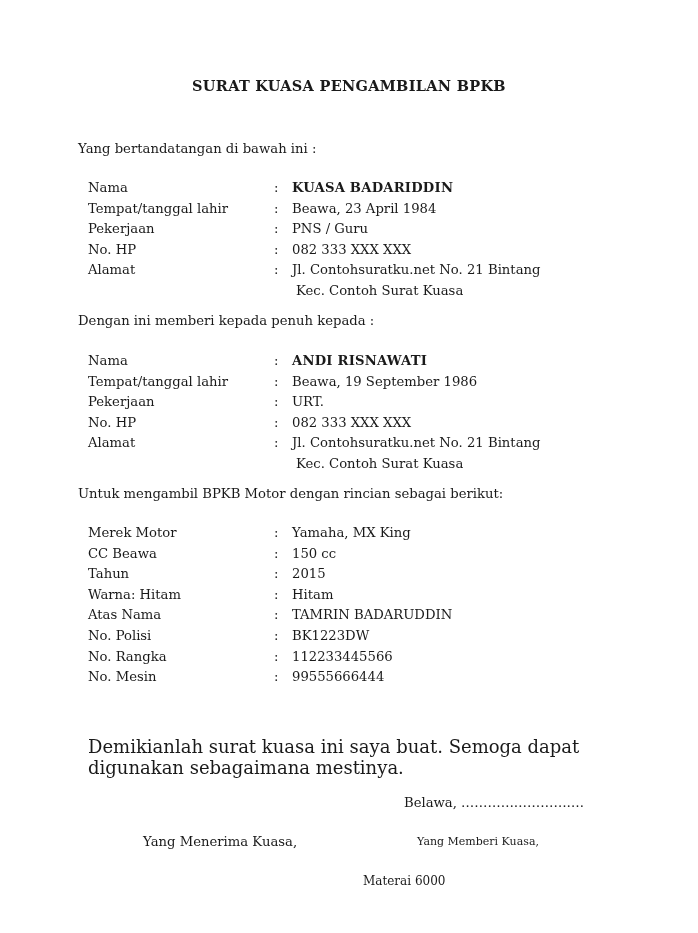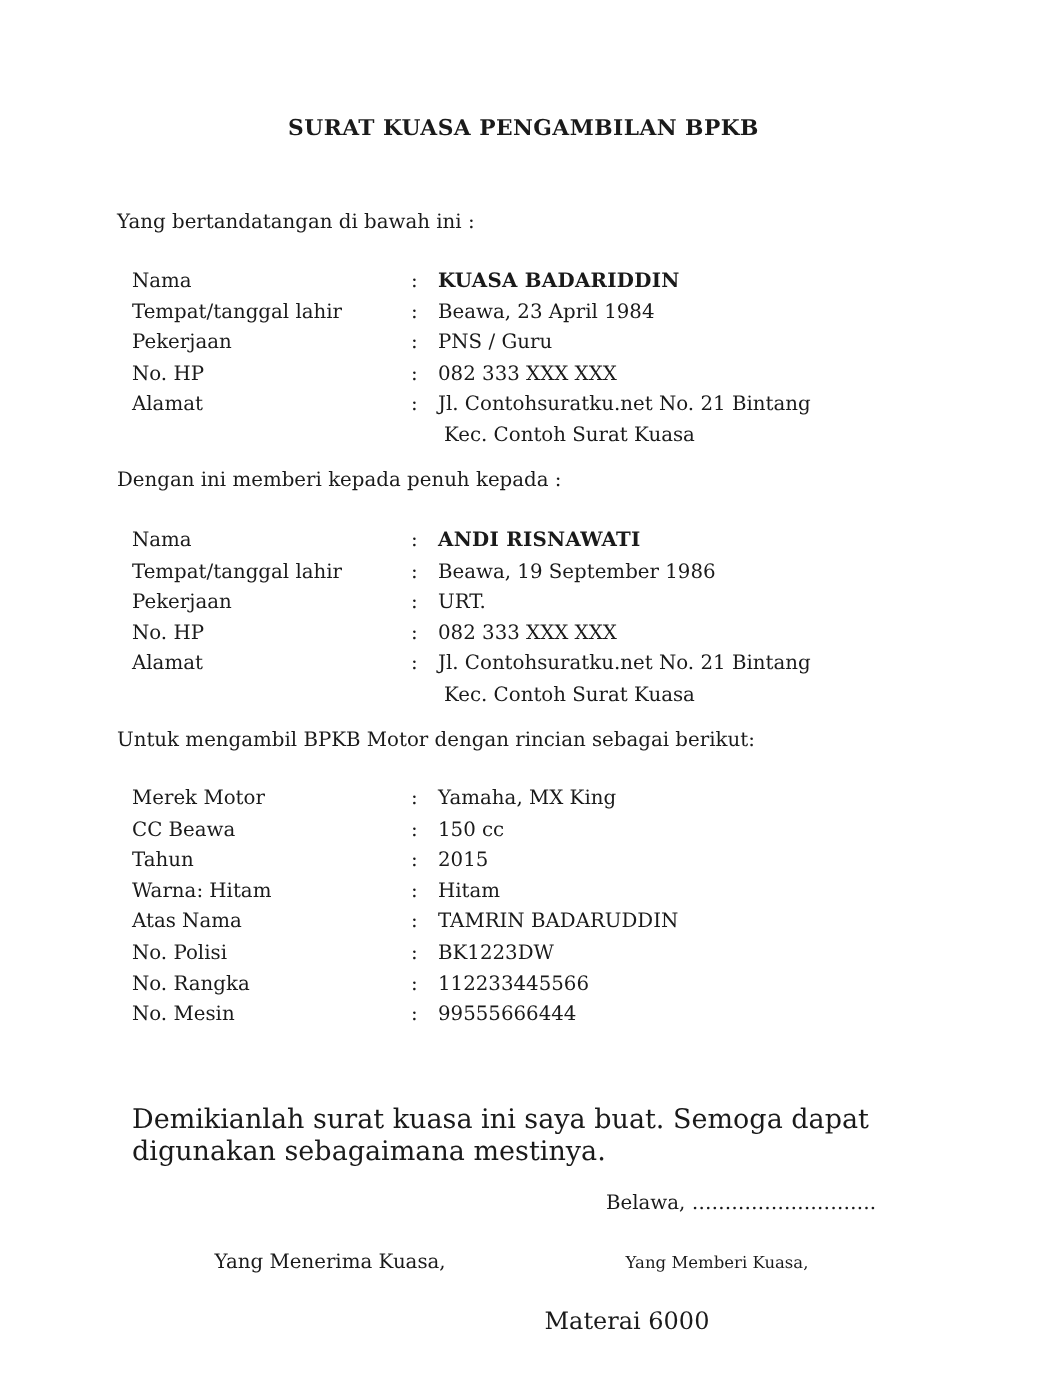--- a/index.html
+++ b/index.html
@@ -94,21 +94,21 @@
     left: 417px;
     top: 832px;
     font-size: 11px;
     line-height: 20.6px;
     white-space: nowrap;
   }
   .stamp-note {
     position: absolute;
     left: 363px;
     top: 871px;
-    font-size: 16px;
+    font-size: 12px;
     line-height: 20.6px;
     white-space: nowrap;
   }
 </style>
 </head>
 <body>
 
 <div class="page">
 
   <div class="doc-title">SURAT KUASA PENGAMBILAN BPKB</div>

